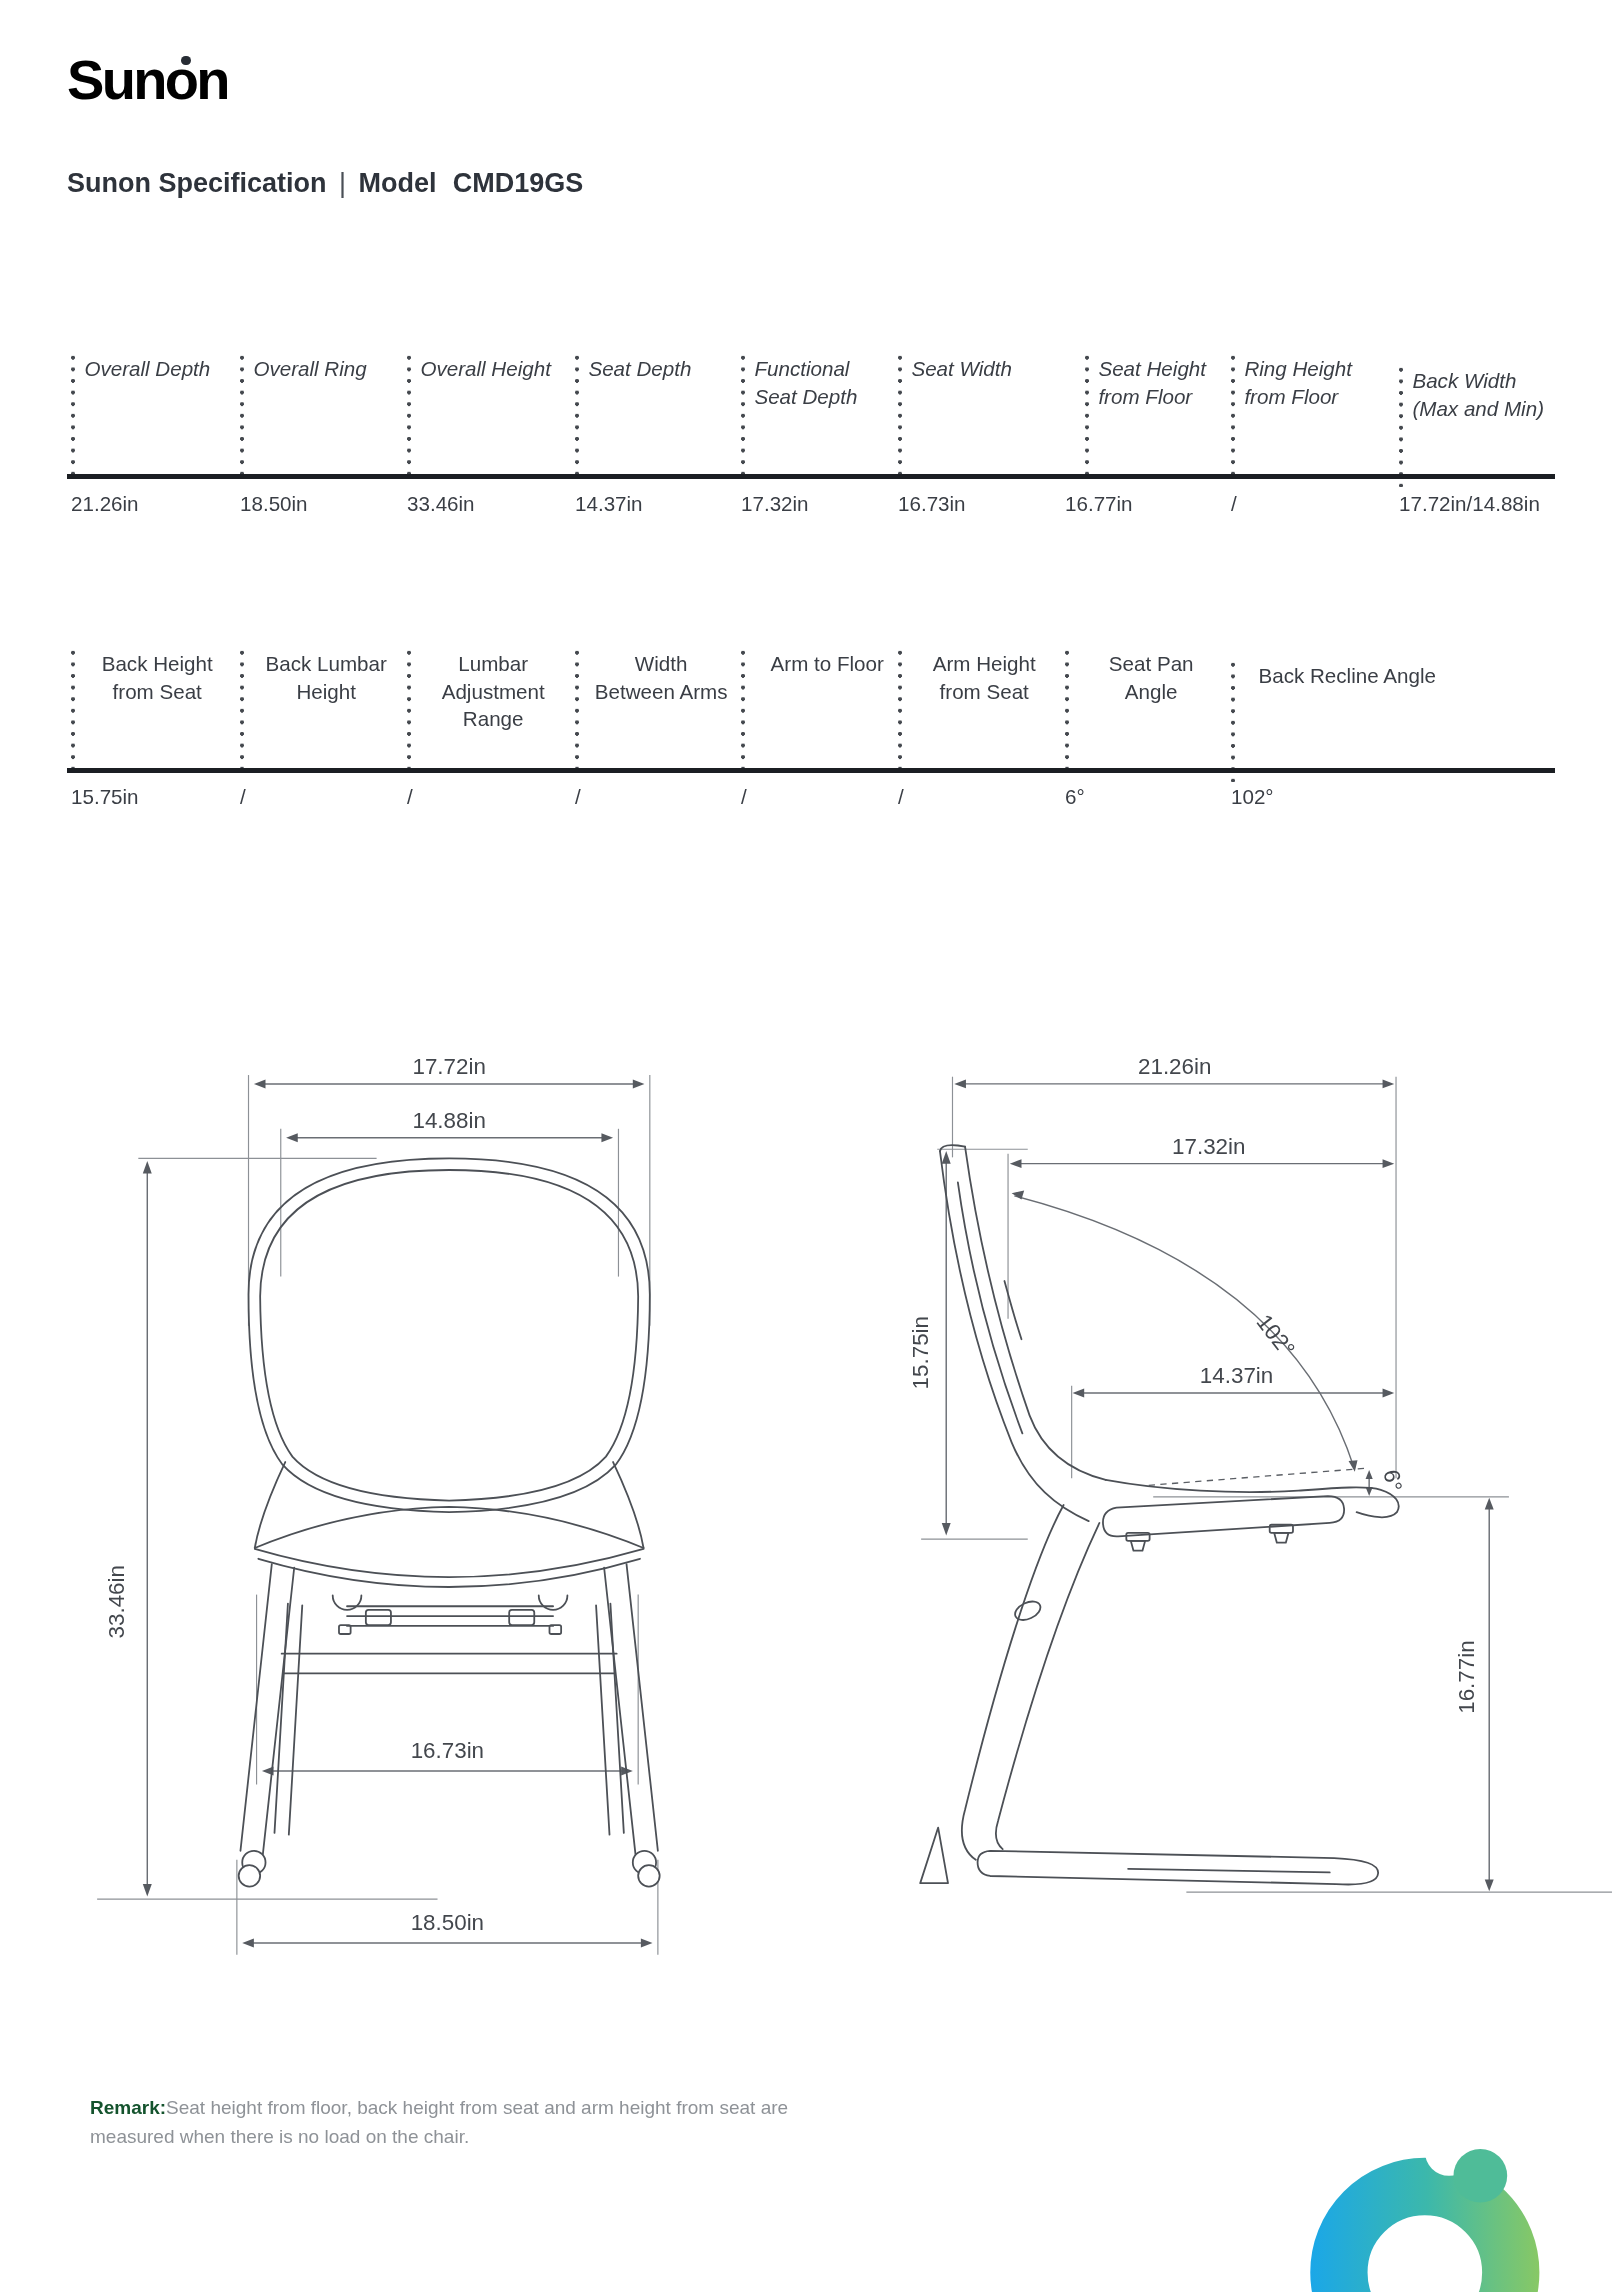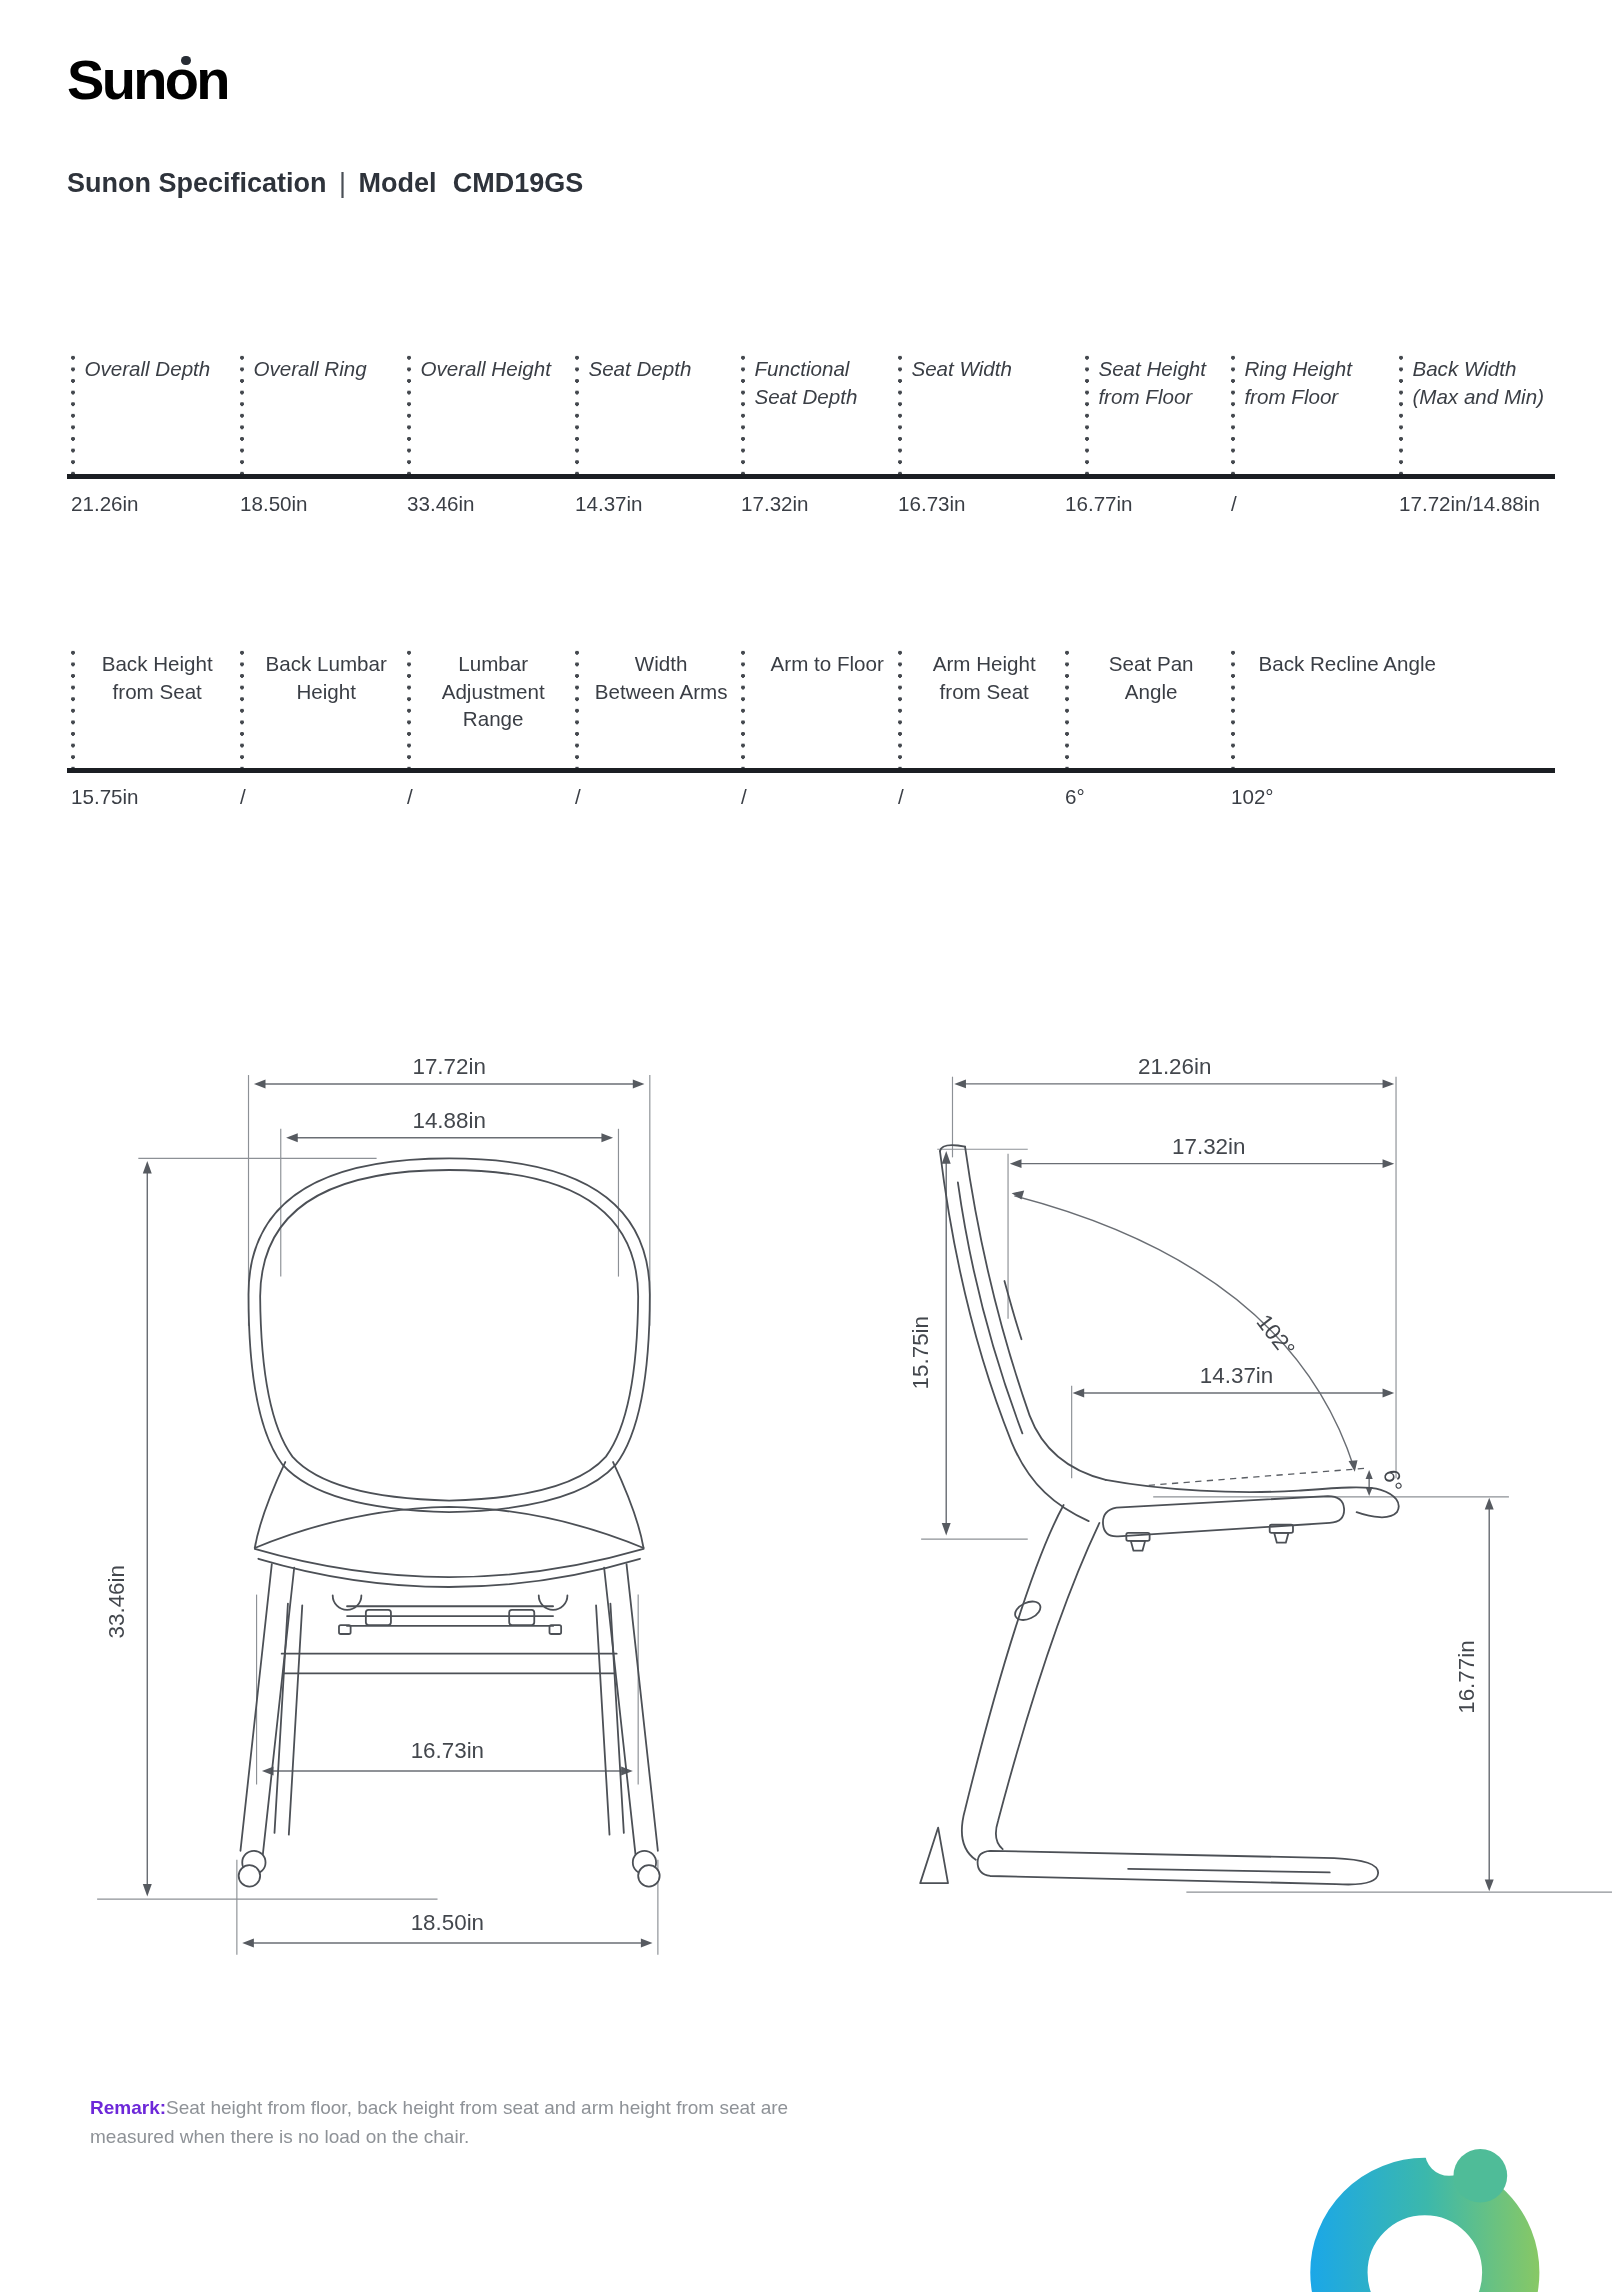--- a/index.html
+++ b/index.html
@@ -14,38 +14,38 @@
   
   #title{left:67px;top:168px;position:absolute;display:flex;align-items:baseline;gap:12.5px;
          font-size:27px;font-weight:600;color:#2e333b;}
   #title .model-value{margin-left:3.6px;text-align:center;}
   #title .sep{font-weight:400;color:#4a4f56;}
   
   .hcell{position:absolute;width:159px;height:120px;padding-left:13.4px;box-sizing:border-box;
     font-size:20.6px;line-height:1.34;color:#3a3e45;white-space:pre-line;
     background-image:radial-gradient(circle at 1.8px 1.8px,#45494f 1.7px,transparent 2.1px);
     background-repeat:repeat-y;background-position:0 0.9px;background-size:3.6px 11.6px;}
-  .hcell.wide{width:219px;}
+  .hcell.wide{width:219px;margin-top:12px;}
   .t1h{top:355px;font-style:italic;} .t2h{top:650px;text-align:center;}
   .vcell{position:absolute;font-size:20.6px;color:#3a3e45;}
   .t1v{top:492px;} .t2v{top:785px;}
   .hrule{position:absolute;left:67px;width:1488px;height:4.5px;background:#1b1e23;}
   
   svg{position:absolute;overflow:visible;}
   .ln{fill:none;stroke:#4c5056;stroke-width:2;stroke-linecap:round;stroke-linejoin:round;}
   .lnf{fill:#ffffff;stroke:#4c5056;stroke-width:2;stroke-linejoin:round;}
   .dim{fill:none;stroke:#6a6e74;stroke-width:1.6;}
   .ext{fill:none;stroke:#8d9196;stroke-width:1.3;}
   .dash{fill:none;stroke:#5a5e64;stroke-width:1.5;stroke-dasharray:7 6;}
   .arw{fill:#565a60;stroke:none;}
   .dimlbl{fill:#43474d;font-size:25px;font-family:"Liberation Sans","DejaVu Sans",sans-serif;}
   .mid{text-anchor:middle;}
   
   #remark{left:90px;top:2094px;width:716px;position:absolute;font-size:19px;line-height:1.5;color:#8e9297;}
-  #remark .remark-label{font-weight:bold;color:#6d28d9;margin-top:48px;}
+  #remark .remark-label{font-weight:bold;color:#14532d;margin-top:48px;}
 </style>
 </head>
 <body>
 
 <div id="logo">
   <span class="logo-text">Sunon</span>
   <span class="logo-dot"></span>
 </div>
 
 <div id="title">

